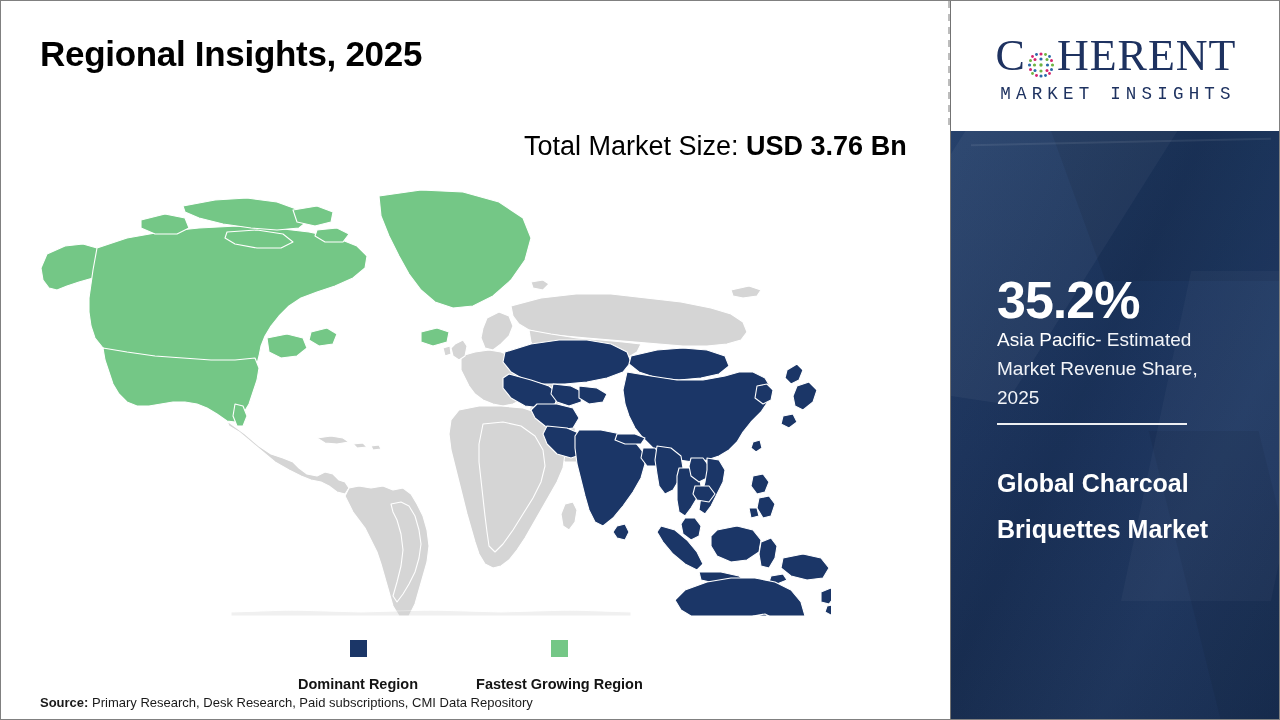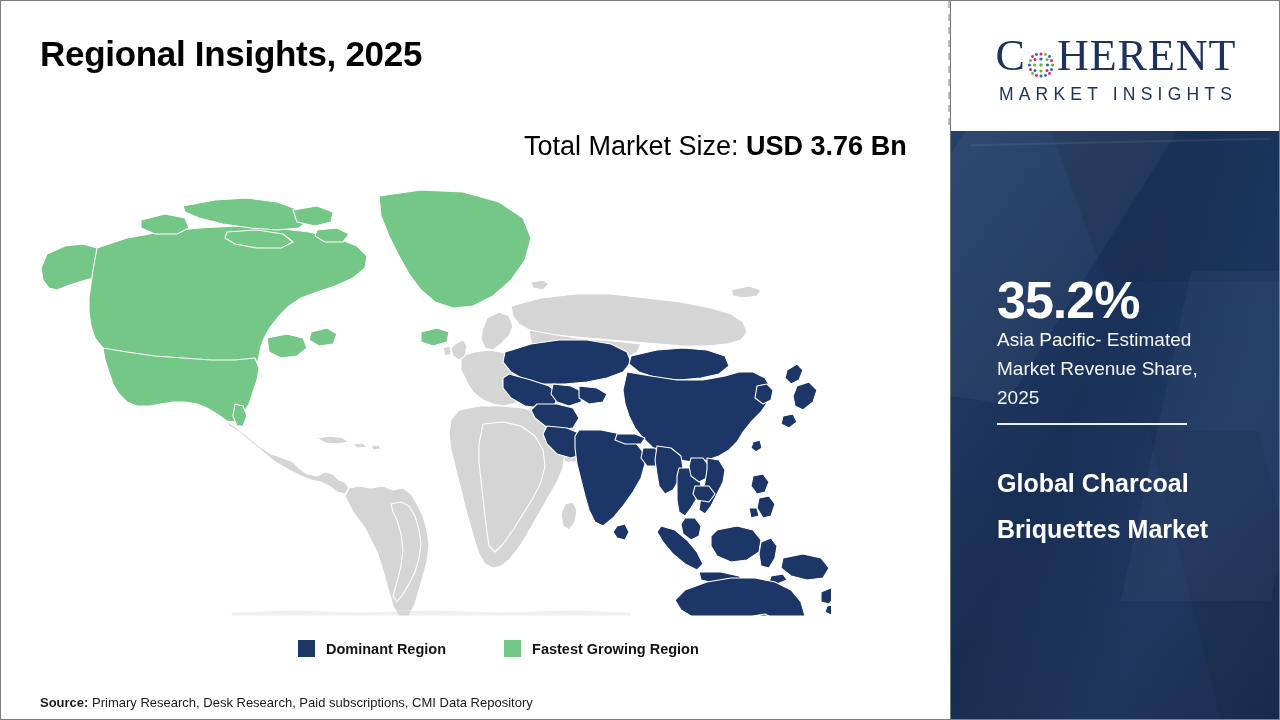--- a/index.html
+++ b/index.html
@@ -60,21 +60,21 @@
   #map-wrap svg { display: block; width: 100%; height: 100%; }
 
   
   #legend {
     position: absolute;
     left: 297px; top: 639px;
     display: flex;
     align-items: center;
     gap: 58px;
   }
-  .legend-item { display: flex; align-items: center; gap: 11px; }
+  .legend-item { display: flex; align-items: center; gap: 19px; flex-direction: column; }
   .legend-swatch { width: 17px; height: 17px; display: block; }
   .legend-label {
     font-size: 14.5px;
     font-weight: bold;
     color: #141414;
     white-space: nowrap;
   }
 
   
   #source-line {
@@ -117,21 +117,21 @@
     line-height: 1;
   }
   #logo-globe {
     width: 30px; height: 30px;
     margin: 0 1px 0 0;
     position: relative;
     top: 3px;
     flex: 0 0 auto;
   }
   #logo-tagline {
-    font-family: Liberation Sans, sans-serif;
+    font-family: Liberation Mono, monospace;
     font-size: 17.5px;
     color: #1e3260;
     letter-spacing: 5.2px;
     margin-top: 6px;
     padding-left: 4px;
   }
 
   
   #right-panel {
     position: absolute;

